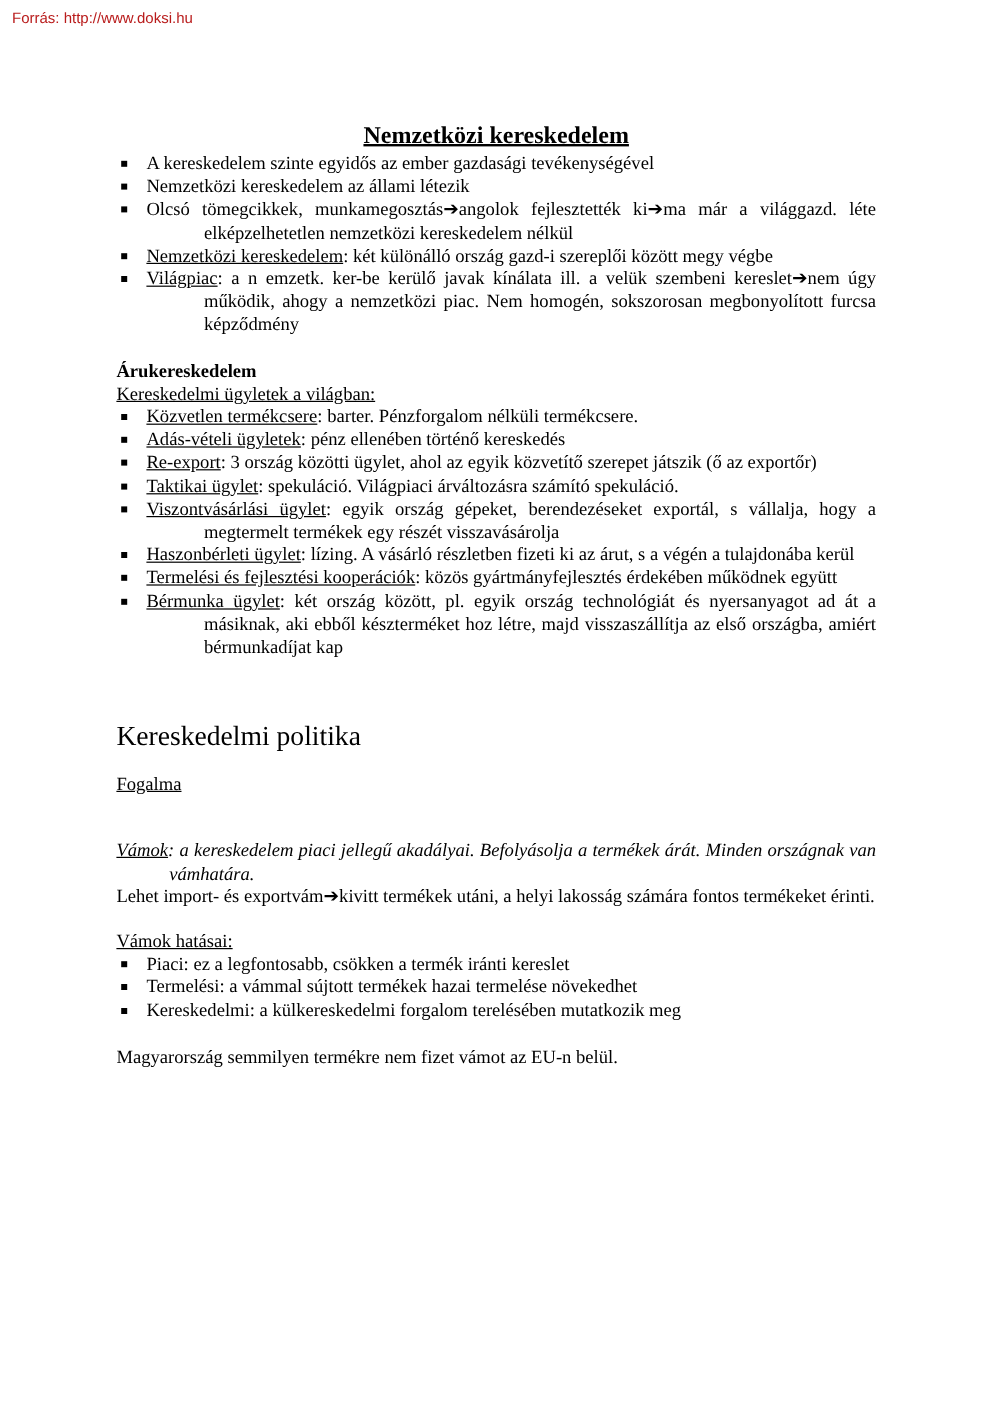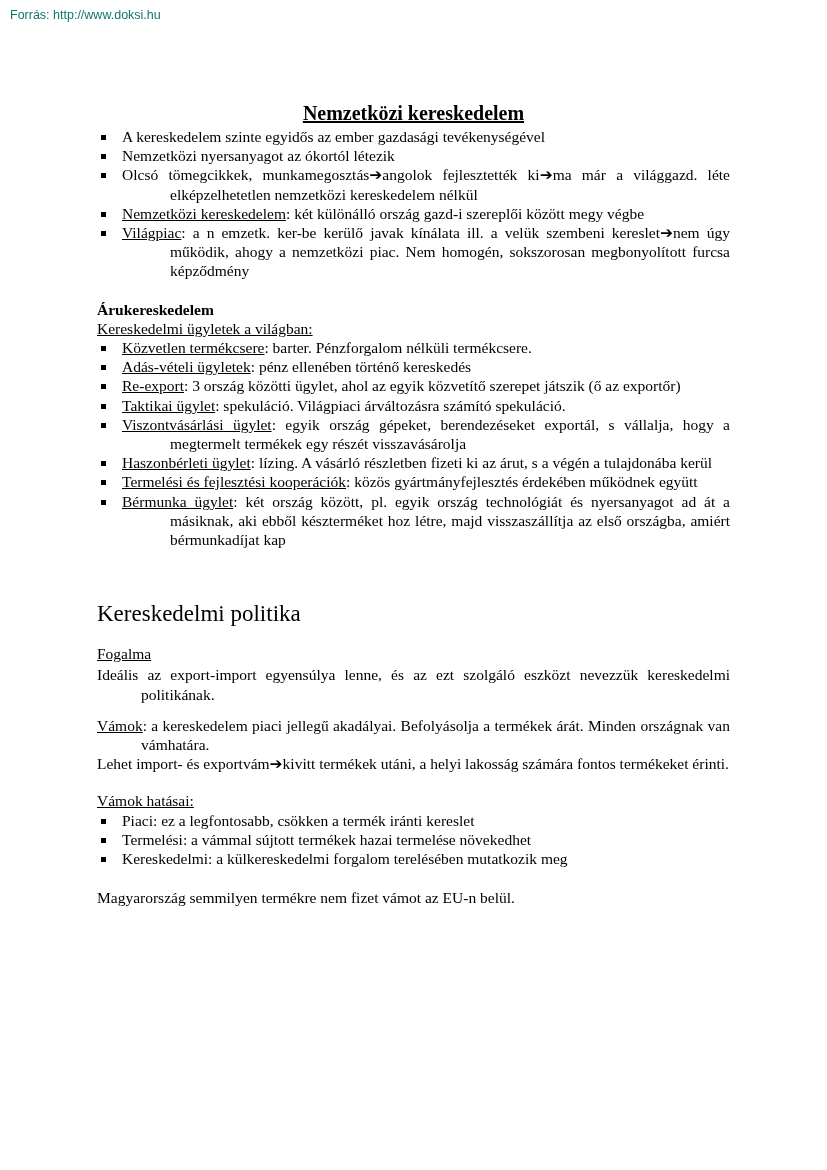--- a/index.html
+++ b/index.html
@@ -5,21 +5,21 @@
   html, body { margin:0; padding:0; }
   body {
     width:827px; height:1170px;
     background:#ffffff; color:#000000;
     font-family:"Liberation Serif", serif;
     position:relative; overflow:hidden;
   }
   .source-header {
     position:absolute; left:10px; top:8px;
     font-family:"Liberation Sans", sans-serif;
-    font-size:12.5px; color:#0f766e;
+    font-size:12.5px; color:#b91c1c;
   }
   .content {
     position:absolute; left:97px; top:0; width:633px;
     font-size:15.5px; line-height:19.2px;
   }
   .doc-title {
     margin-top:100px;
     text-align:center;
     font-size:20px; line-height:27px;
     font-weight:bold; text-decoration:underline;
@@ -36,36 +36,36 @@
   .aru-heading { margin-top:19px; font-weight:bold; }
   .aru-subheading { text-decoration:underline; }
   .aru-list { margin-top:3px; }
   .politika-heading { margin-top:52px; font-size:23px; line-height:25px; }
   .fogalma-label { margin-top:18px; text-decoration:underline; }
   .para {
     padding-left:44px; text-indent:-44px;
     text-align:justify; margin:0;
   }
   .fogalma-text { margin-top:2px; }
-  .vamok-para { margin-top:12px; }
+  .vamok-para { margin-top:36px;font-style:italic; }
   .hatasai-label { margin-top:18px; text-decoration:underline; }
   .footer-line { margin-top:20px; }
 </style>
 </head>
 <body>
 
 <div class="source-header">Forrás: http://www.doksi.hu</div>
 
 <div class="content">
 
   <div class="doc-title">Nemzetközi kereskedelem</div>
 
   <ul class="blist intro-list">
     <li><span class="b"><i></i></span><span class="u"></span><span>A kereskedelem szinte egyidős az ember gazdasági tevékenységével</span></li>
-    <li><span class="b"><i></i></span><span class="u"></span><span>Nemzetközi nyersanyagot az ókortól létezik</span></li>
+    <li><span class="b"><i></i></span><span class="u"></span><span>Nemzetközi kereskedelem az állami létezik</span></li>
     <li><span class="b"><i></i></span><span class="u"></span><span>Olcsó tömegcikkek, munkamegosztás➔angolok fejlesztették ki➔ma már a világgazd. léte elképzelhetetlen nemzetközi kereskedelem nélkül</span></li>
     <li><span class="b"><i></i></span><span class="u">Nemzetközi kereskedelem</span><span>: két különálló ország gazd-i szereplői között megy végbe</span></li>
     <li><span class="b"><i></i></span><span class="u">Világpiac</span><span>: a n emzetk. ker-be kerülő javak kínálata ill. a velük szembeni kereslet➔nem úgy működik, ahogy a nemzetközi piac. Nem homogén, sokszorosan megbonyolított furcsa képződmény</span></li>
   </ul>
 
   <div class="aru-heading">Árukereskedelem</div>
   <div class="aru-subheading">Kereskedelmi ügyletek a világban:</div>
 
   <ul class="blist aru-list">
     <li><span class="b"><i></i></span><span class="u">Közvetlen termékcsere</span><span>: barter. Pénzforgalom nélküli termékcsere.</span></li>
@@ -74,21 +74,20 @@
     <li><span class="b"><i></i></span><span class="u">Taktikai ügylet</span><span>: spekuláció. Világpiaci árváltozásra számító spekuláció.</span></li>
     <li><span class="b"><i></i></span><span class="u">Viszontvásárlási ügylet</span><span>: egyik ország gépeket, berendezéseket exportál, s vállalja, hogy a megtermelt termékek egy részét visszavásárolja</span></li>
     <li><span class="b"><i></i></span><span class="u">Haszonbérleti ügylet</span><span>: lízing. A vásárló részletben fizeti ki az árut, s a végén a tulajdonába kerül</span></li>
     <li><span class="b"><i></i></span><span class="u">Termelési és fejlesztési kooperációk</span><span>: közös gyártmányfejlesztés érdekében működnek együtt</span></li>
     <li><span class="b"><i></i></span><span class="u">Bérmunka ügylet</span><span>: két ország között, pl. egyik ország technológiát és nyersanyagot ad át a másiknak, aki ebből készterméket hoz létre, majd visszaszállítja az első országba, amiért bérmunkadíjat kap</span></li>
   </ul>
 
   <div class="politika-heading">Kereskedelmi politika</div>
 
   <div class="fogalma-label">Fogalma</div>
-  <p class="para fogalma-text">Ideális az export-import egyensúlya lenne, és az ezt szolgáló eszközt nevezzük kereskedelmi politikának.</p>
 
   <p class="para vamok-para"><span class="u">Vámok</span><span>: a kereskedelem piaci jellegű akadályai. Befolyásolja a termékek árát. Minden országnak van vámhatára.</span></p>
   <p class="para">Lehet import- és exportvám➔kivitt termékek utáni, a helyi lakosság számára fontos termékeket érinti.</p>
 
   <div class="hatasai-label">Vámok hatásai:</div>
   <ul class="blist">
     <li><span class="b"><i></i></span><span>Piaci: ez a legfontosabb, csökken a termék iránti kereslet</span></li>
     <li><span class="b"><i></i></span><span>Termelési: a vámmal sújtott termékek hazai termelése növekedhet</span></li>
     <li><span class="b"><i></i></span><span>Kereskedelmi: a külkereskedelmi forgalom terelésében mutatkozik meg</span></li>
   </ul>

